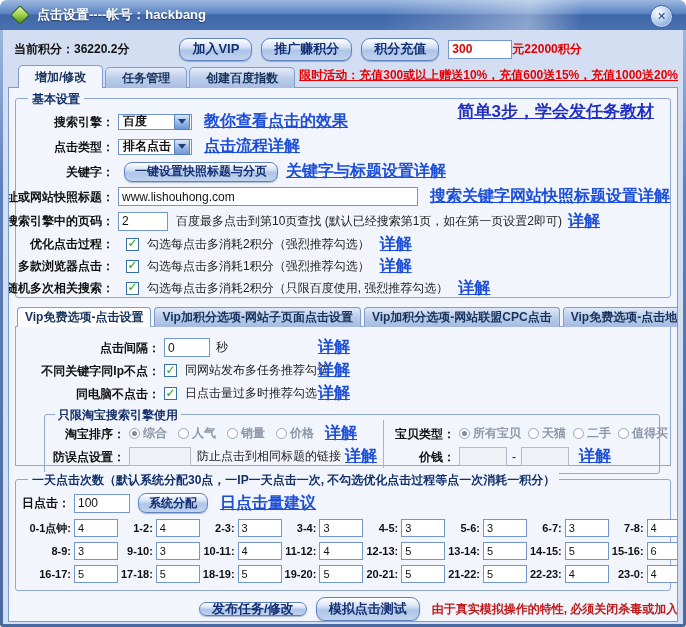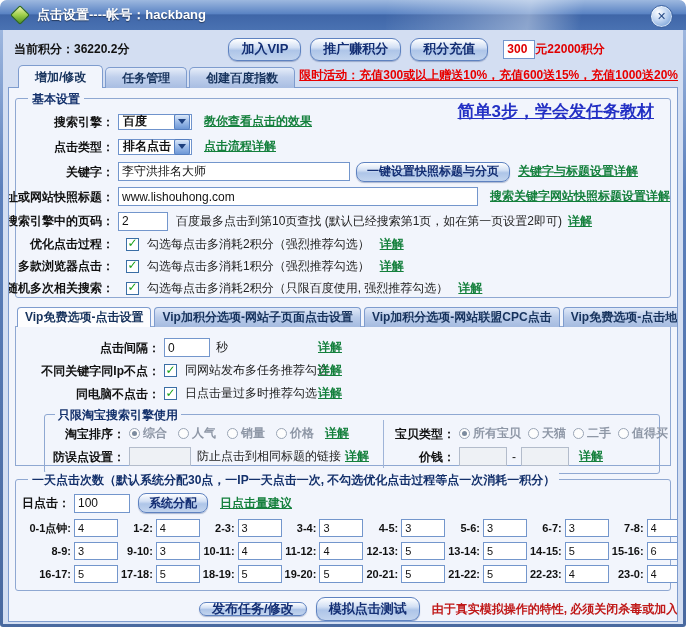--- a/index.html
+++ b/index.html
@@ -38,27 +38,27 @@
   .content-bg{position:absolute;top:30px;left:3px;right:3px;bottom:3px;background:#d3def2;}
   .points-row{position:absolute;top:37px;left:14px;right:12px;height:24px;display:flex;align-items:center;z-index:2;}
   .points-row .plabel,.points-row .pvalue{font-weight:bold;color:#111;}
   .btn{
     display:inline-flex;align-items:center;justify-content:center;cursor:pointer;
     border:1px solid #5e82c0;border-radius:9px;height:23px;padding:0 12px;box-sizing:border-box;
     background:linear-gradient(180deg,#ffffff,#d3e0f4 40%,#aec5e8 55%,#c2d4ee);
     color:#142f74;font-weight:bold;font-size:13px;box-shadow:0 1px 1px rgba(40,70,130,.35);
     white-space:nowrap;
   }
-  .btn-vip{margin-left:99px;}
+  .btn-vip{margin-left:50px;}
   .btn+.btn{margin-left:9px;}
   .input{
     height:19px;border:1px solid #7396cc;background:#fff;font-size:12px;padding:0 3px;
     box-sizing:border-box;font-family:inherit;color:#111;
   }
-  .red-input{width:32px;margin-left:15px;color:#e00000;font-weight:bold;}
+  .red-input{width:64px;margin-left:9px;color:#e00000;font-weight:bold;}
   .red{color:#e00000;font-weight:bold;}
   .recharge-note{}
   .promo{position:absolute;top:67px;right:8px;white-space:nowrap;z-index:3;
     color:#e80000;font-weight:bold;font-size:12px;text-decoration:underline;}
   
   .main-tabs{position:absolute;top:66px;left:10px;display:flex;align-items:flex-end;height:22px;z-index:2;padding-left:8px;}
   .tab{
     height:20px;padding:0 16px;display:flex;align-items:center;cursor:pointer;white-space:nowrap;
     font-weight:bold;font-size:12px;color:#16325c;
     background:linear-gradient(180deg,#e6edf9,#c0d0ec 45%,#a8bde2);
@@ -76,21 +76,21 @@
     font-weight:bold;font-size:12px;color:#13306b;white-space:nowrap;
   }
   .row{display:flex;align-items:center;position:relative;}
   .flabel{position:relative;height:100%;flex:0 0 auto;}
   .flabel>span{
     position:absolute;right:4px;top:50%;transform:translateY(-50%);
     white-space:nowrap;font-weight:bold;color:#111;
   }
   .w102{width:102px;}.w148{width:148px;}.w84{width:84px;}.w70{width:70px;}.w50{width:50px;}
   .note{font-weight:normal;color:#222;white-space:nowrap;}
-  .link{color:#15803d;text-decoration:underline;font-weight:bold;font-size:12px;cursor:pointer;white-space:nowrap;}
+  .link{color:#1d4ed8;text-decoration:underline;font-weight:bold;font-size:16px;cursor:pointer;white-space:nowrap;}
   .big-link{position:absolute;top:1px;right:16px;font-size:17px;color:#2330c4;}
   
   .select{display:flex;align-items:center;width:74px;height:16px;border:1px solid #6f93cc;background:#fff;box-sizing:border-box;cursor:pointer;}
   .select-text{flex:1;padding-left:4px;font-weight:bold;color:#111;white-space:nowrap;overflow:hidden;}
   .select-arrow{
     width:16px;height:16px;margin-right:1px;flex:0 0 auto;border-radius:2px;
     background:linear-gradient(180deg,#dce8f8,#9cbbe8 50%,#6d97d6);border:1px solid #567fc0;
     display:flex;align-items:center;justify-content:center;box-sizing:border-box;
   }
   .select-arrow i{width:0;height:0;border-left:4px solid transparent;border-right:4px solid transparent;border-top:5px solid #1d3f7e;}
@@ -210,21 +210,20 @@
               <i></i>
             </span>
         </div>
         <span class="link ml12">点击流程详解</span>
       </div>
 
       <div class="row r26">
         <div class="flabel w102">
             <span>关键字：</span>
           </div>
-        <input class="input" style="width: 232px;" value="李守洪排名大师">
         <div class="btn btn-small ml6">一键设置快照标题与分页</div>
         <span class="link ml8">关键字与标题设置详解</span>
       </div>
 
       <div class="row r26">
         <div class="flabel w102">
             <span>网址或网站快照标题：</span>
           </div>
         <input class="input" style="width: 362px;" value="www.lishouhong.com">
         <span class="link ml12">搜索关键字网站快照标题设置详解</span>

